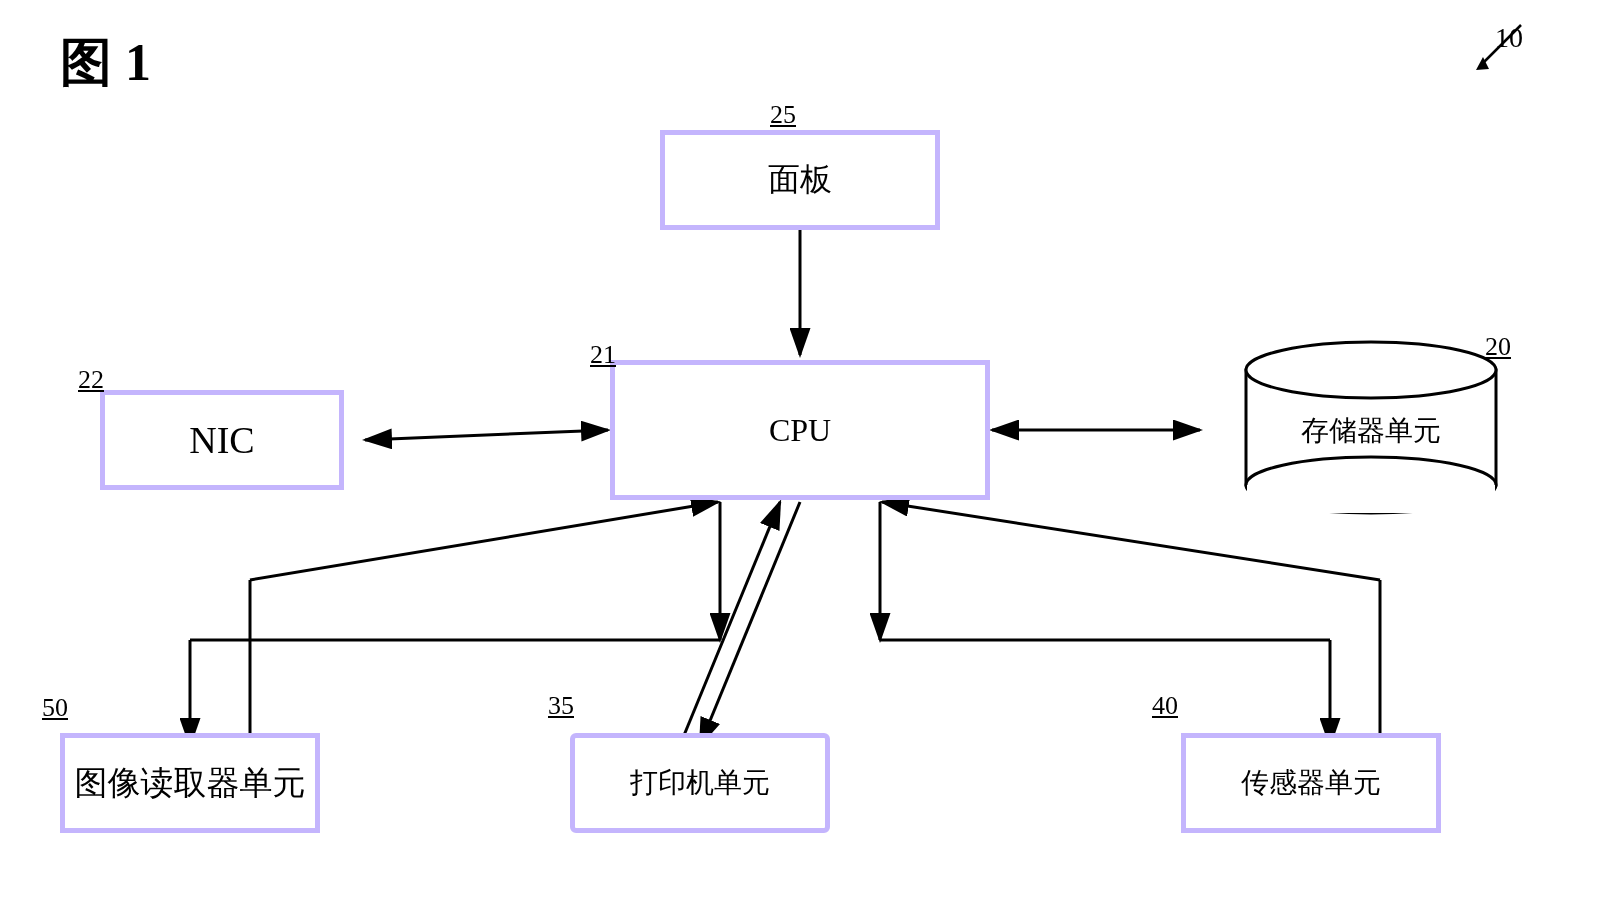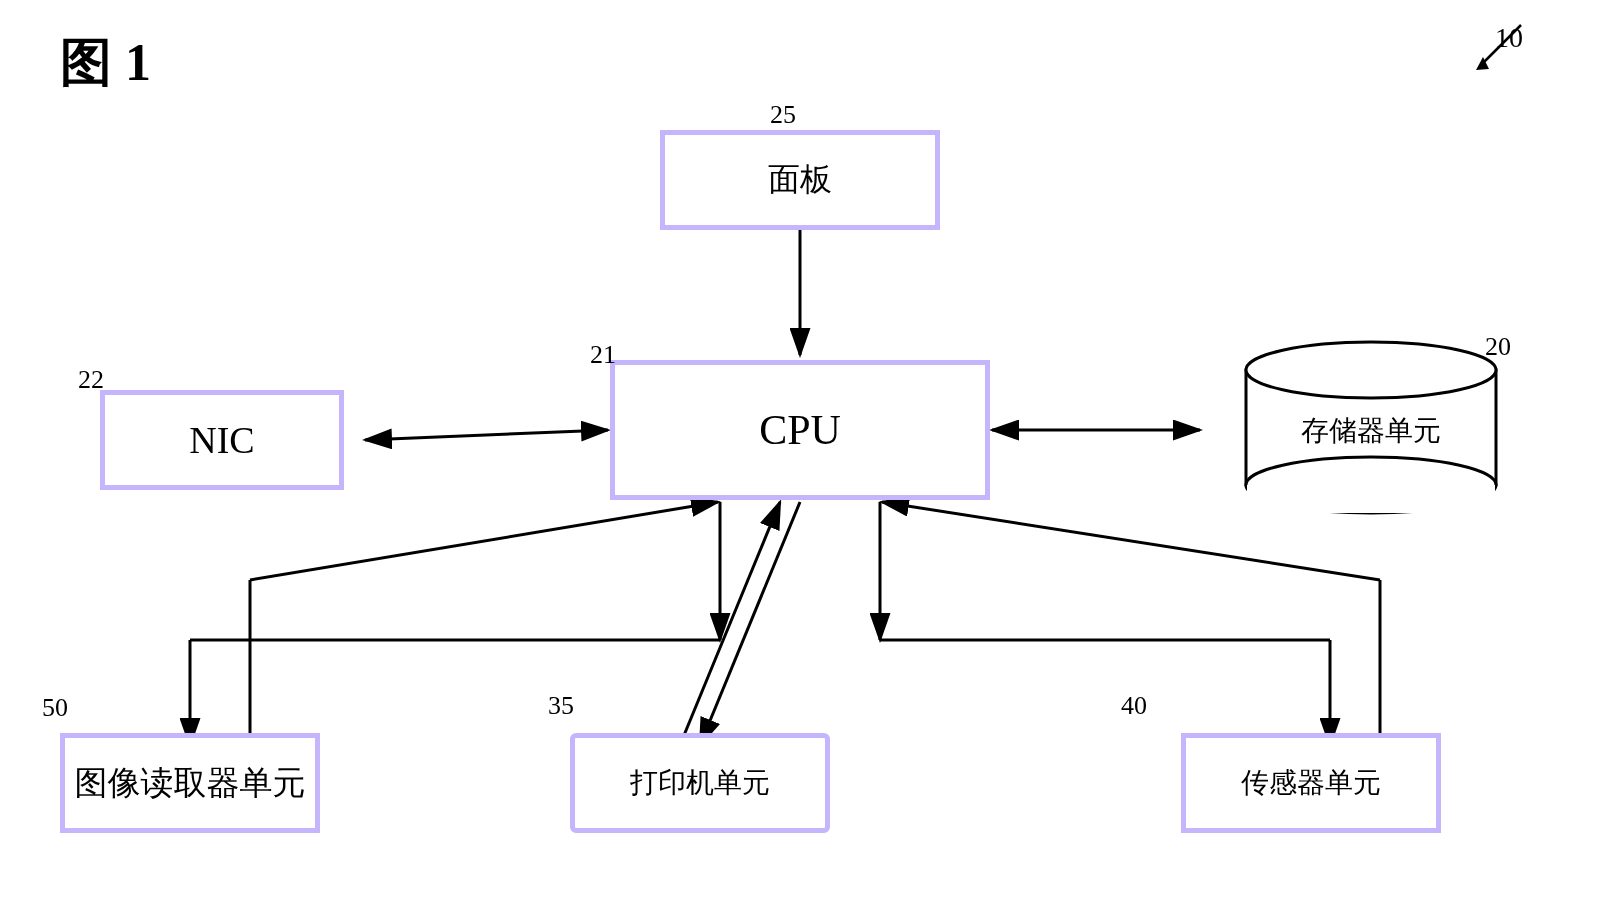--- a/index.html
+++ b/index.html
@@ -88,20 +88,21 @@
       height: 100px;
       bottom: 80px;
       right: 160px;
     }
 
     
     .ref {
       position: absolute;
       font-size: 26px;
       font-family: serif;
+      text-decoration: underline;
     }
 
     
     .arrows-svg {
       position: absolute;
       top: 0;
       left: 0;
       width: 1601px;
       height: 913px;
       pointer-events: none;
@@ -161,21 +162,21 @@
     <line x1="1380" y1="580" x2="882" y2="502" stroke="#000" stroke-width="3" marker-end="url(#arrowhead)"></line>
 
   </svg>
 
   <div class="box box-panel">
     <span>面板</span>
   </div>
 
   <div class="ref" style="top:100px; left:770px;">25</div>
 
-  <div class="box box-cpu" style="font-size:42px;">
+  <div class="box box-cpu" style="font-size:32px;">
     <span>CPU</span>
   </div>
 
   <div class="ref" style="top:340px; left:590px;">21</div>
 
   <div class="box box-nic" style="font-size:38px;">
     <span>NIC</span>
   </div>
 
   <div class="ref" style="top:365px; left:78px;">22</div>
@@ -203,15 +204,15 @@
   <div class="box box-printer" style="font-size:28px;">
     <span>打印机单元</span>
   </div>
 
   <div class="ref" style="bottom:192px; left:548px;">35</div>
 
   <div class="box box-sensor" style="font-size:28px;">
     <span>传感器单元</span>
   </div>
 
-  <div class="ref" style="bottom:192px; right:454px;margin-left:20px;">40</div>
+  <div class="ref" style="bottom:192px; right:423px;margin-left:20px;">40</div>
 
 </div>
 
 </body></html>

